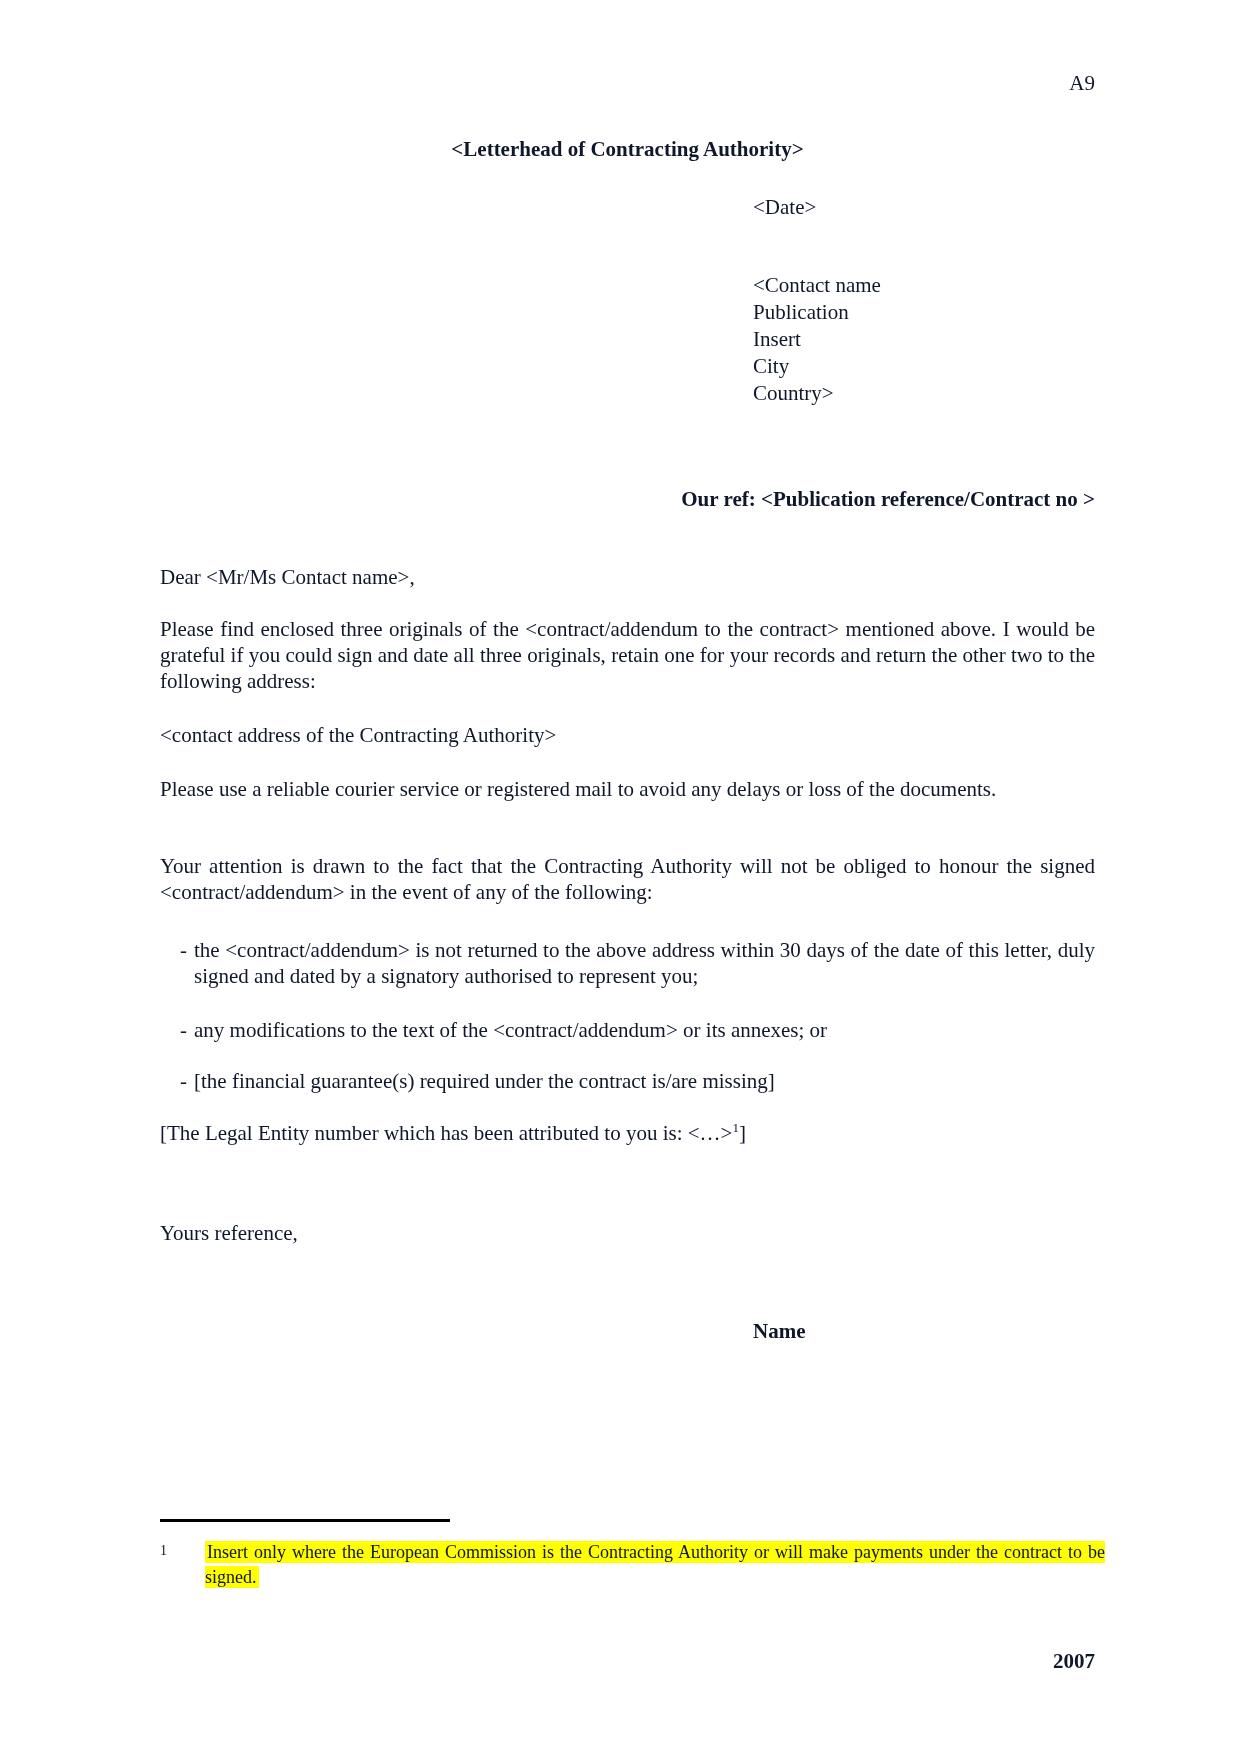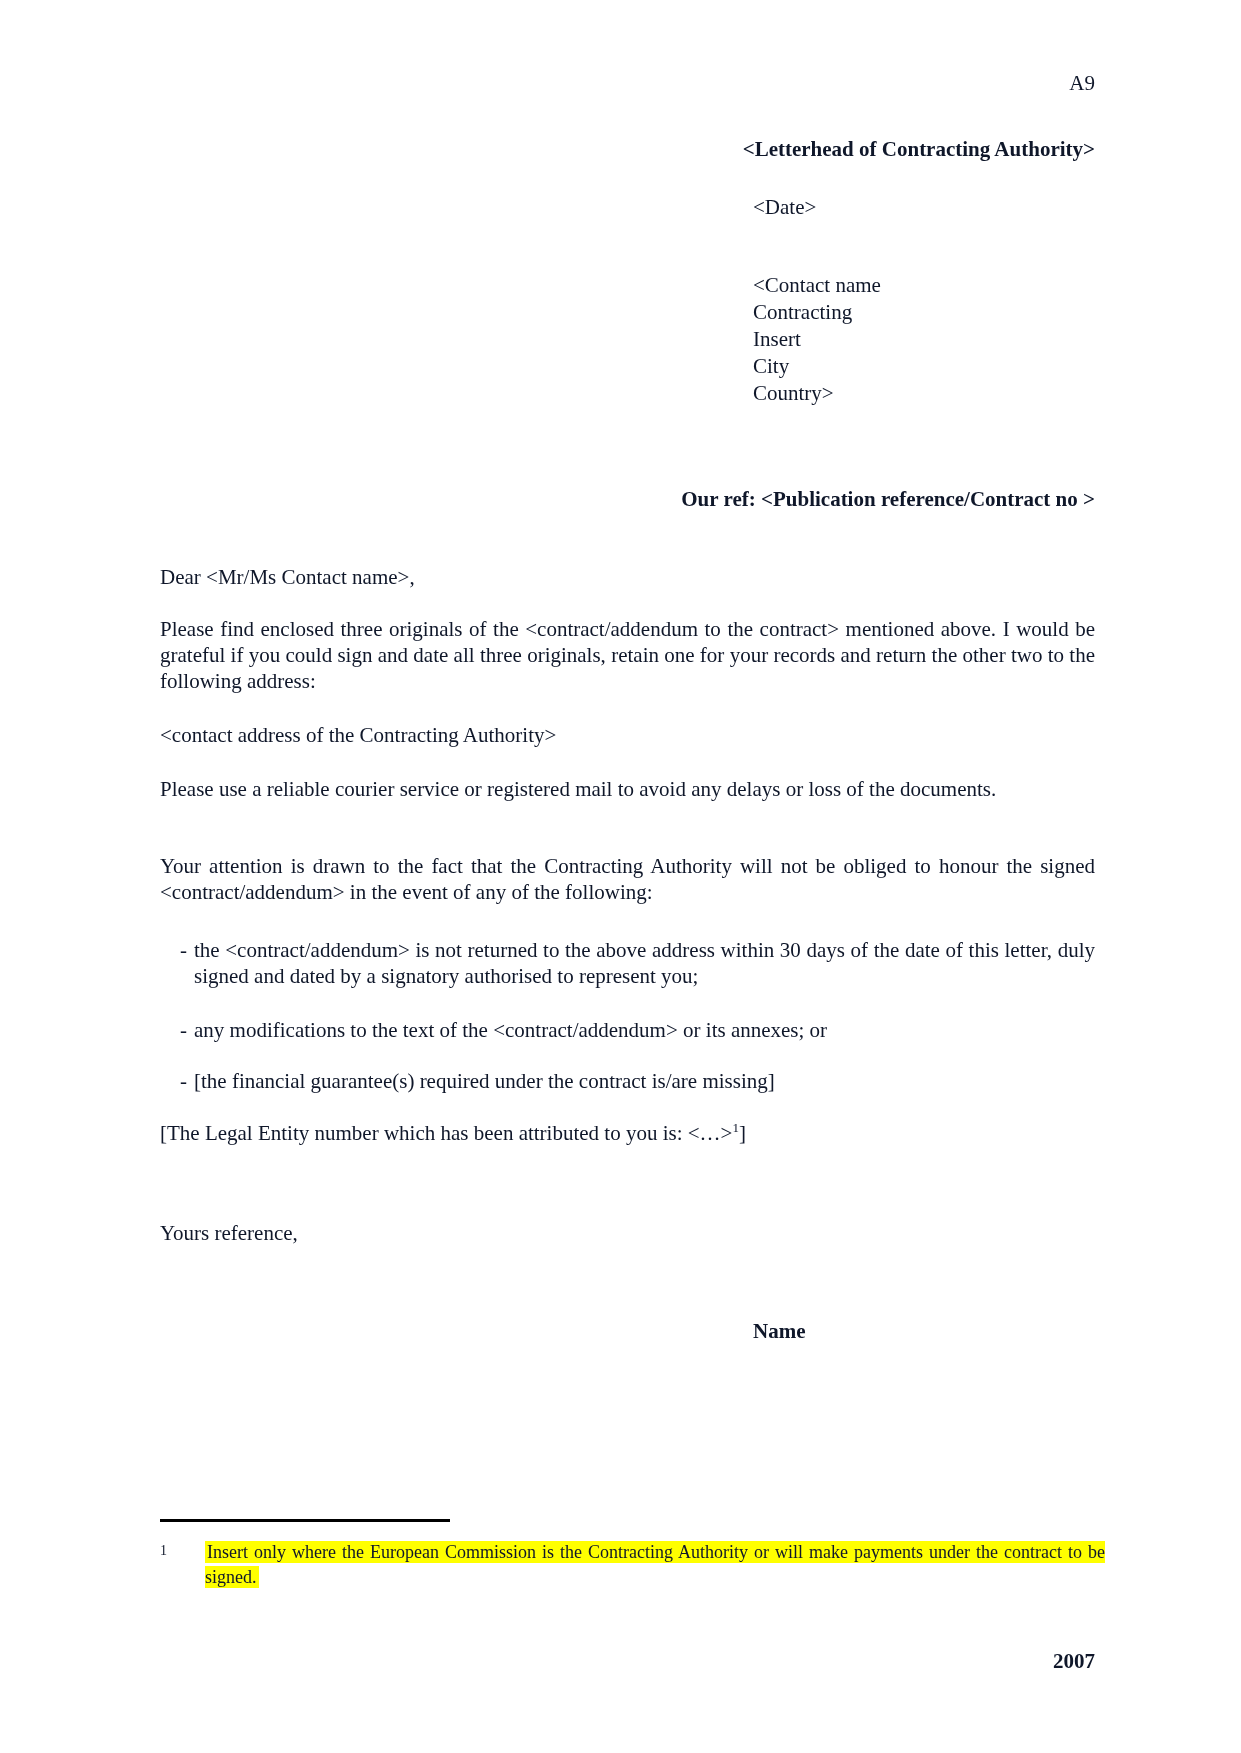--- a/index.html
+++ b/index.html
@@ -12,21 +12,21 @@
     font-family: "Liberation Serif", "DejaVu Serif", serif;
     font-size: 21px;
     line-height: 26px;
     overflow: hidden;
   }
   .abs { position: absolute; }
   .col { left: 160px; width: 935px; }
   .right-col { left: 710px; margin-left: 43px; }
   .bold { font-weight: bold; text-align: right; }
   .just { text-align: justify; }
-  .center { text-align: right; }
+  .center { text-align: center; }
   .right { text-align: right; }
   .recipient div { line-height: 27px; }
   .bullet {
     left: 180px;
     width: 915px;
     display: flex;
     align-items: flex-start;
   }
   .bullet .dash {
     flex: 0 0 14px;
@@ -68,21 +68,21 @@
 <div class="page">
 
   <div class="abs col right" style="top:70px">A9</div>
 
   <div class="abs col center bold" style="top:136px">&lt;Letterhead of Contracting Authority&gt;</div>
 
   <div class="abs right-col" style="top:194px">&lt;Date&gt;</div>
 
   <div class="abs right-col recipient" style="top:272px">
     <div>&lt;Contact name</div>
-    <div>Contracting</div>
+    <div>Publication</div>
     <div>Insert</div>
     <div>City</div>
     <div>Country&gt;</div>
   </div>
 
   <div class="abs col bold" style="top:486px">Our ref: &lt;Publication reference/Contract no &gt;</div>
 
   <div class="abs col" style="top:564px">Dear &lt;Mr/Ms Contact name&gt;,</div>
 
   <div class="abs col just" style="top:616px">Please find enclosed three originals of the &lt;contract/addendum to the contract&gt; mentioned above. I would be grateful if you could sign and date all three originals, retain one for your records and return the other two to the following address:</div>

